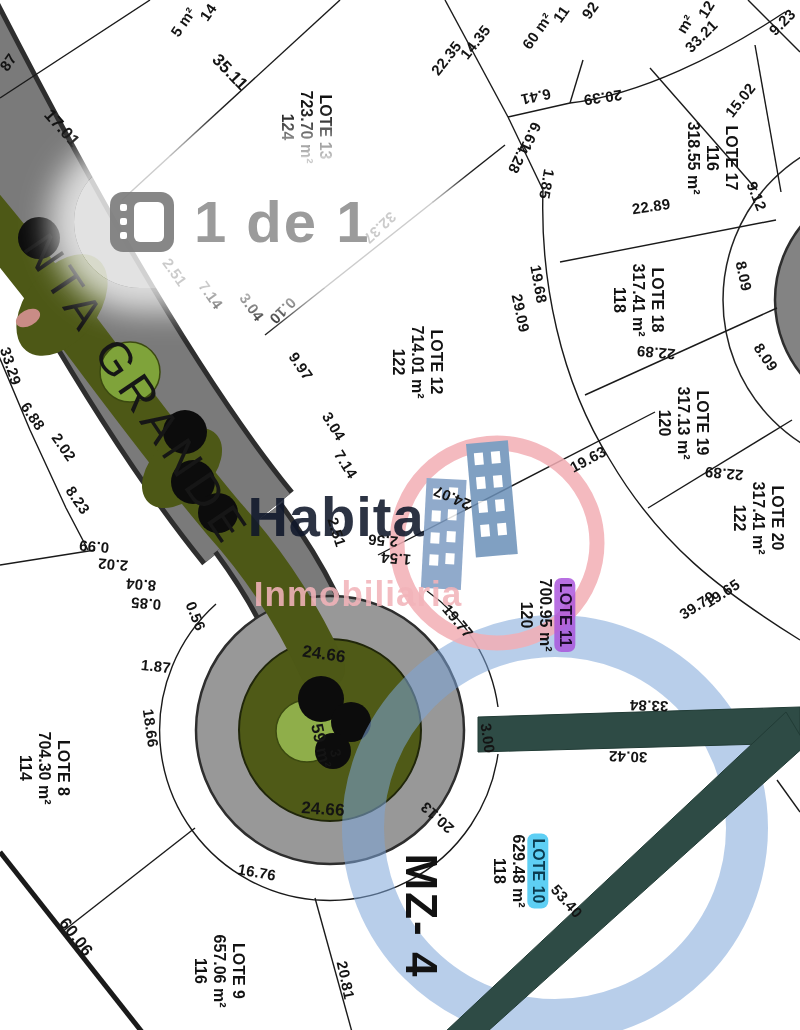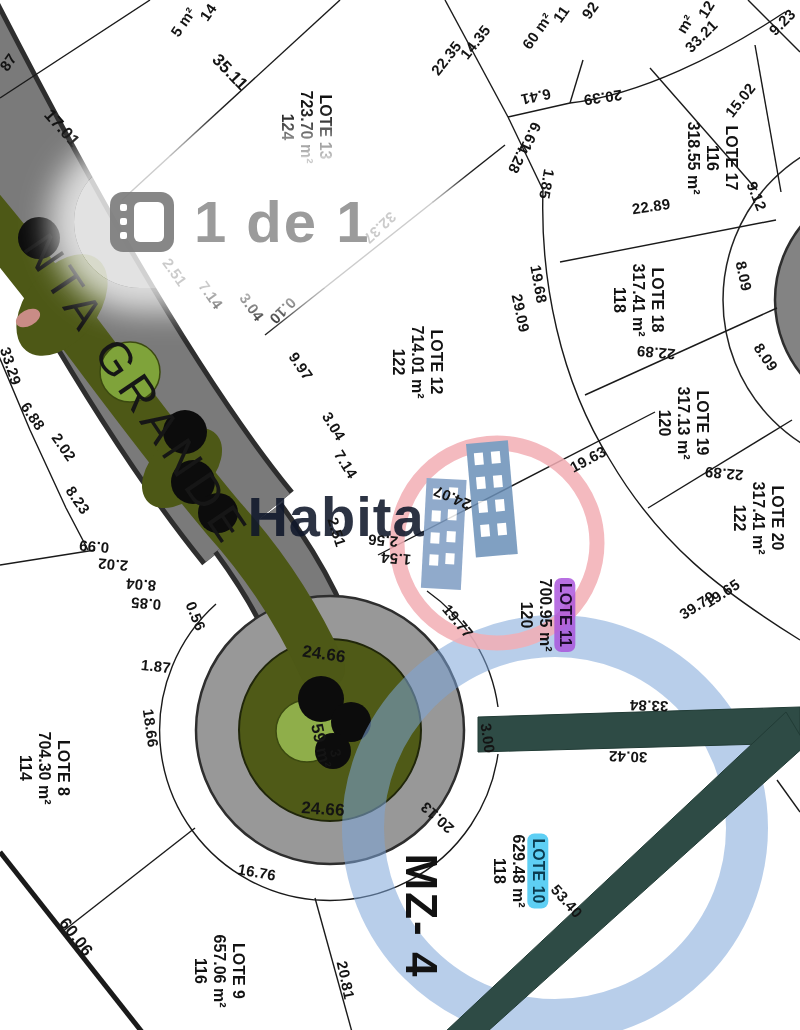--- a/index.html
+++ b/index.html
@@ -140,20 +140,21 @@
         </g>
       </g>
     </g>
   </svg>
 
   <div class="street">NTA GRANDE</div>
 
   <div class="mz">MZ- 4</div>
 
   <div class="wm-t wm-1">Habita</div>
+  <div class="wm-t wm-3">Inmobiliaria</div>
 
   <div class="lot" style="left:44px;top:768px">
     <span class="ln">LOTE 8</span>
       <span class="ln">704.30 m²</span>
       <span class="ln">114</span>
   </div>
   <div class="lot" style="left:219px;top:971px">
     <span class="ln">LOTE 9</span>
       <span class="ln">657.06 m²</span>
       <span class="ln">116</span>

